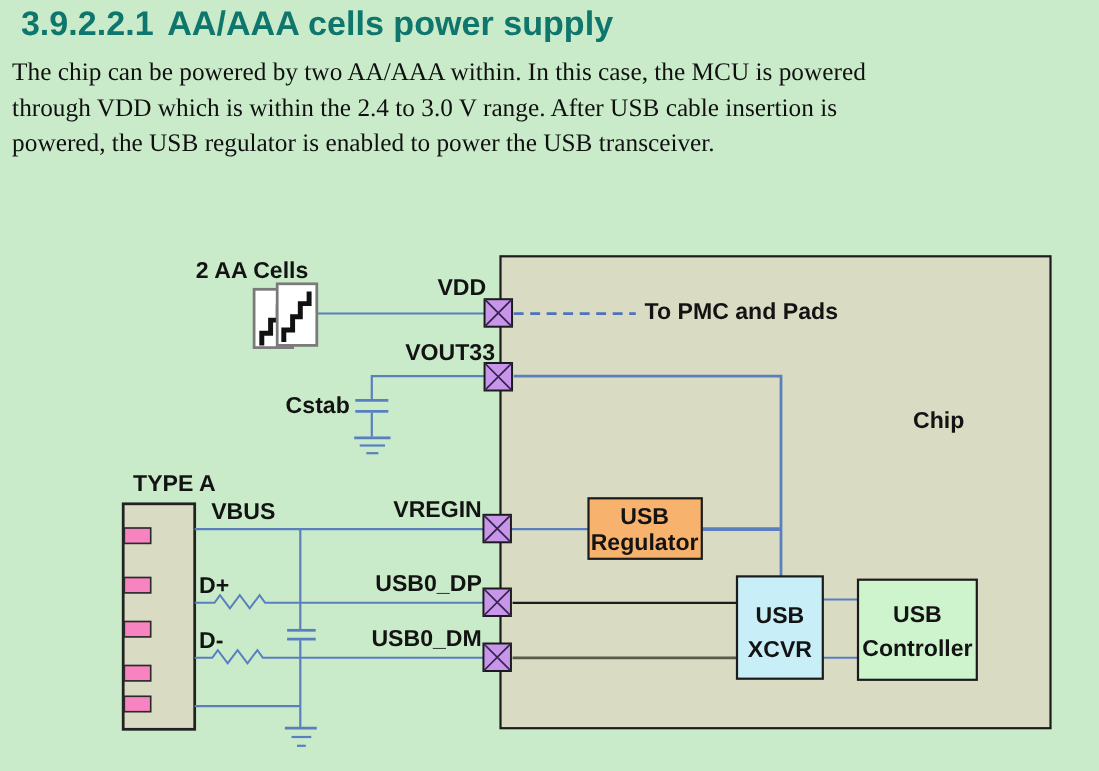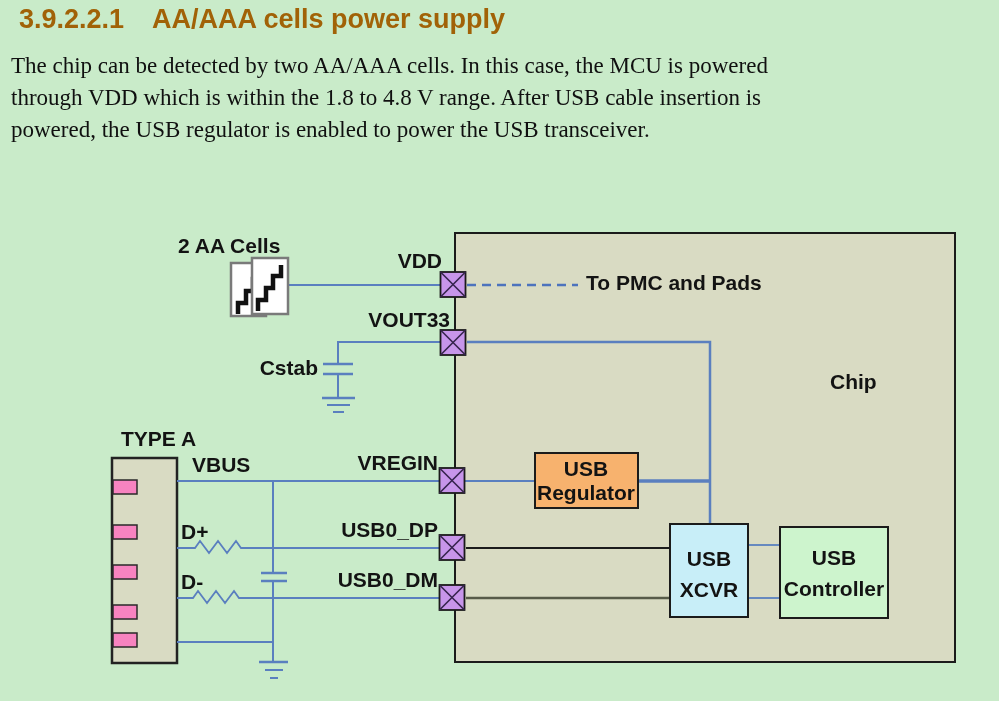--- a/index.html
+++ b/index.html
@@ -5,21 +5,21 @@
   html,body{margin:0;padding:0;}
   body{
     width:999px;height:701px;
     background:#c9ebc9;
     position:relative;
     overflow:hidden;
     font-family:"Liberation Sans",sans-serif;
   }
   .heading{
     position:absolute;left:19px;top:4px;
-    font-weight:bold;font-size:27px;color:#a16207;
+    font-weight:bold;font-size:31px;color:#0f766e;
     letter-spacing:0;white-space:nowrap;
   }
   .heading .num{display:inline-block;width:133px;}
   .bodytext{
     position:absolute;left:11px;top:50px;
     font-family:"Liberation Serif","DejaVu Serif",serif;
     font-size:23px;color:#101010;line-height:32px;
     white-space:nowrap;
   }
   svg text{
@@ -32,22 +32,22 @@
   .blk{stroke:#1b1b1b;}
 </style>
 </head>
 <body>
 
 <div class="heading">
   <span class="num">3.9.2.2.1</span><span>AA/AAA cells power supply</span>
 </div>
 
 <div class="bodytext">
-  <div>The chip can be detected by two AA/AAA cells. In this case, the MCU is powered</div>
-  <div>through VDD which is within the 1.8 to 4.8 V range. After USB cable insertion is</div>
+  <div>The chip can be powered by two AA/AAA within. In this case, the MCU is powered</div>
+  <div>through VDD which is within the 2.4 to 3.0 V range. After USB cable insertion is</div>
   <div>powered, the USB regulator is enabled to power the USB transceiver.</div>
 </div>
 
 <svg width="999" height="701" viewBox="0 0 999 701" style="position:absolute;left:0;top:0;">
 
   <rect x="455" y="233" width="500" height="429" class="blk" stroke-width="2" fill="#d9dbc3"></rect>
 
   <rect x="112" y="458" width="65" height="205" stroke="#222" stroke-width="2.5" fill="#d9dbc3"></rect>
   <g stroke="#2a2a2a" stroke-width="1.5">
     <rect x="113" y="480" width="24" height="14" fill="#f783c0"></rect>

